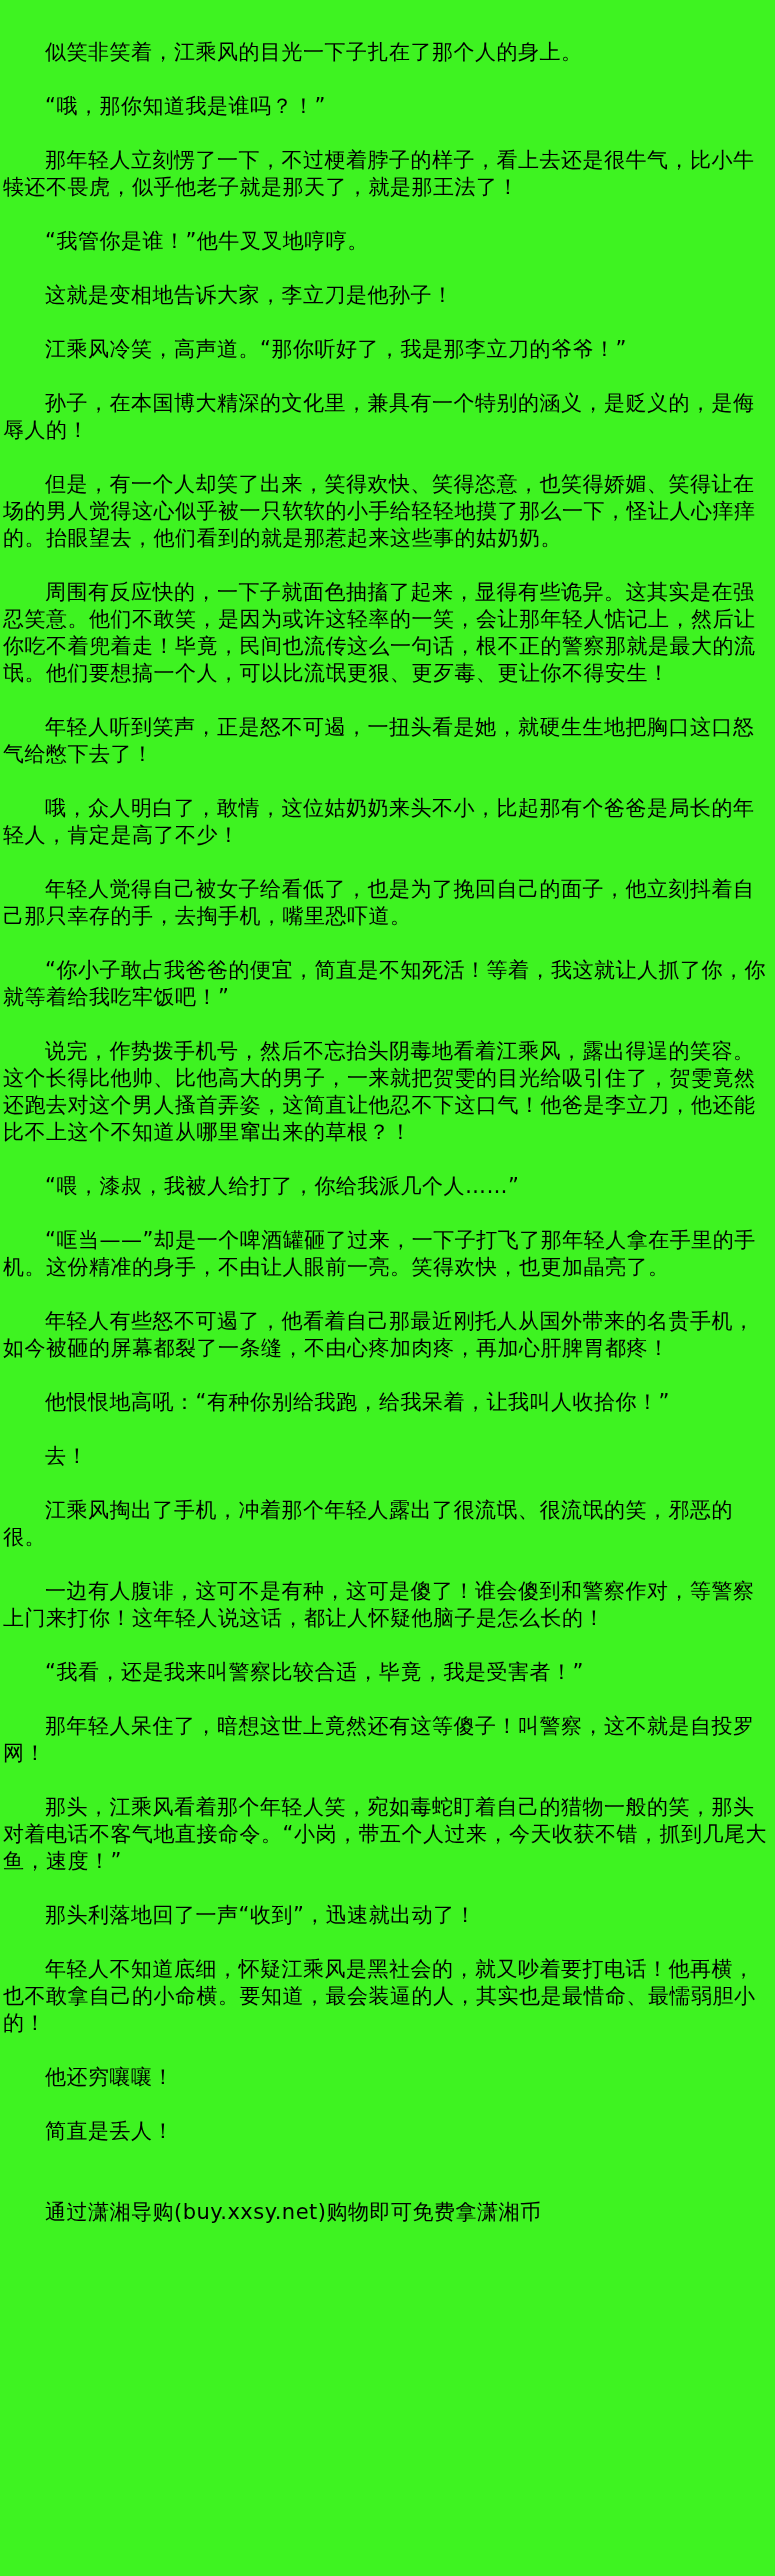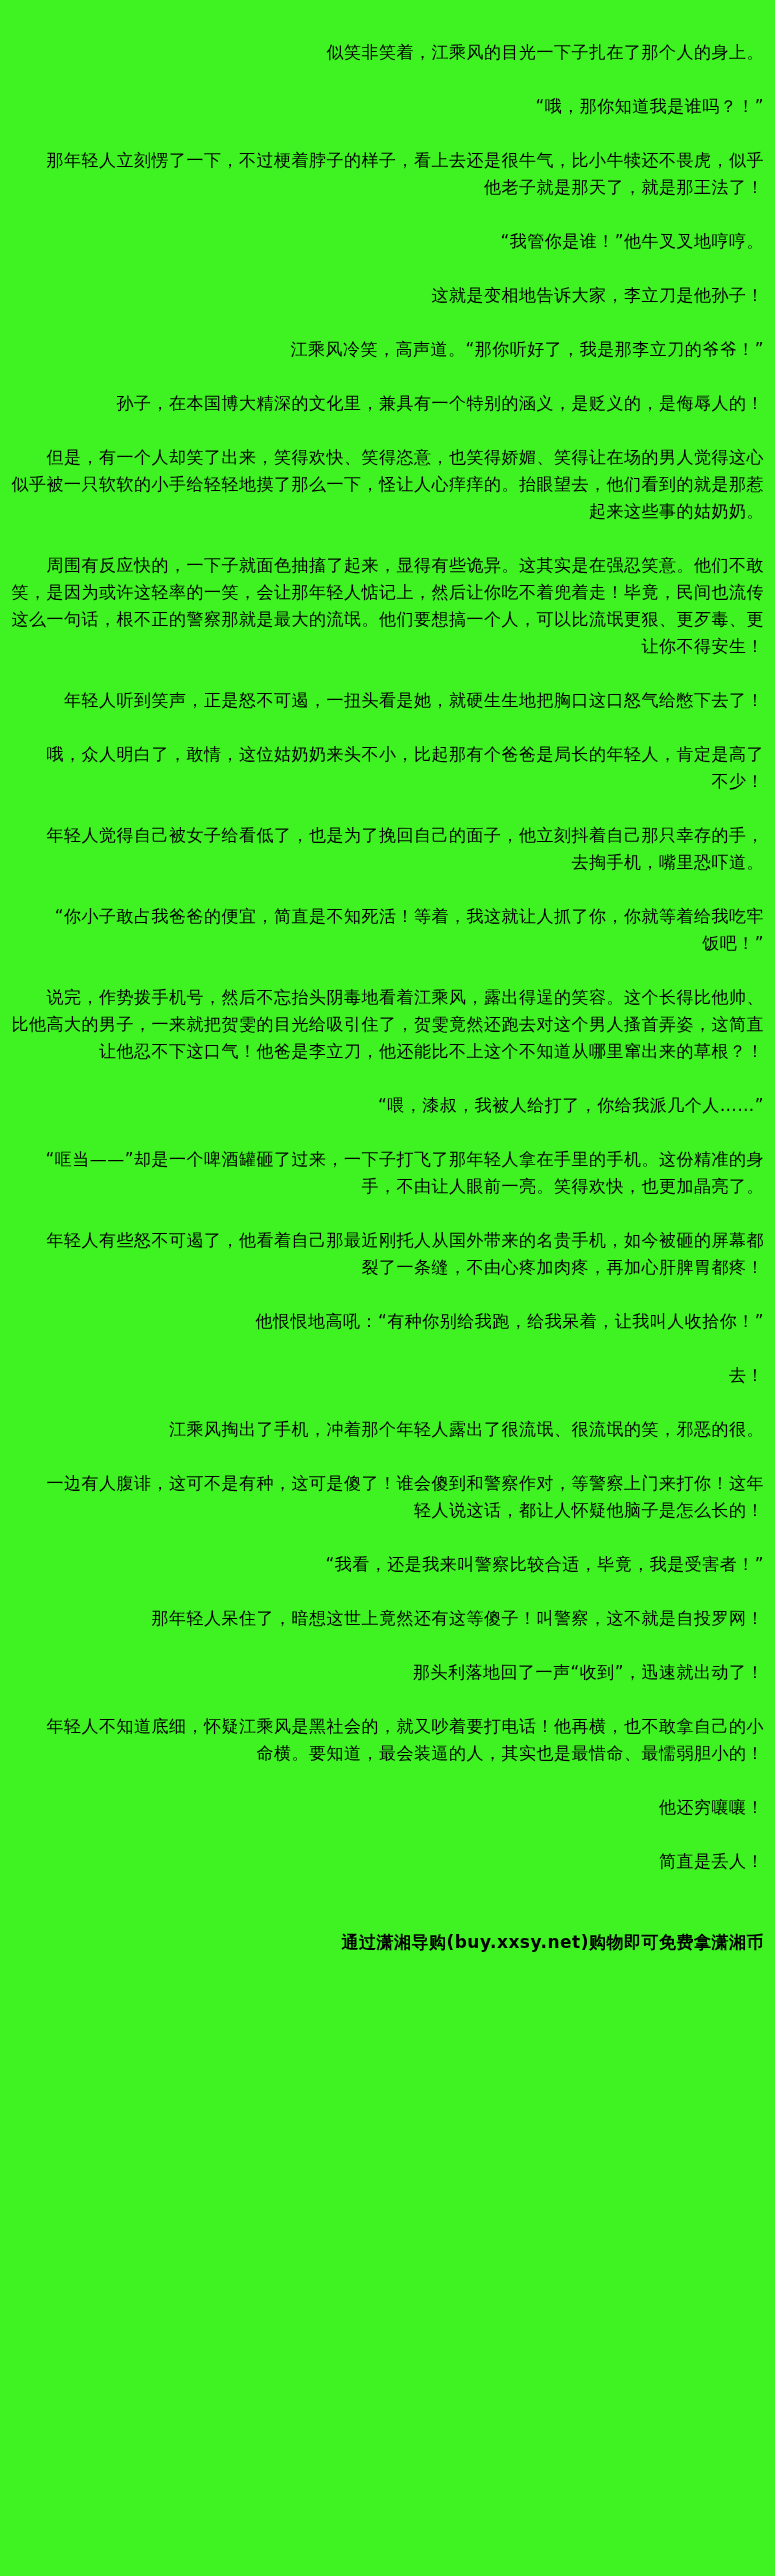--- a/index.html
+++ b/index.html
@@ -12,32 +12,30 @@
     min-height: 2576px;
     background: #3EF321;
     font-family: "DejaVu Sans", "Liberation Sans", sans-serif;
     color: #000000;
     box-sizing: border-box;
   }
   .reading-area {
     padding: 12px 3px 60px 3px;
   }
   .paragraph-list p, .footer-promo {
-    font-size: 17px;
+    font-size: 21px;
     line-height: 27px;
     letter-spacing: 0.5px;
     text-indent: 2em;
-    margin: 27px 8px;
+    margin: 27px 0;
     word-break: break-all;
     color: #000000;
-    text-align: right;
   }
   .footer-promo {
     margin-top: 54px;
-    font-weight: bold;
   }
 </style>
 </head>
 <body style="background: rgb(62, 243, 33); color: rgb(0, 0, 0);">
 
 <main class="reading-area">
   <div class="paragraph-list">
       <p>似笑非笑着，江乘风的目光一下子扎在了那个人的身上。</p>
       <p>“哦，那你知道我是谁吗？！”</p>
       <p>那年轻人立刻愣了一下，不过梗着脖子的样子，看上去还是很牛气，比小牛犊还不畏虎，似乎他老子就是那天了，就是那王法了！</p>
@@ -54,19 +52,20 @@
       <p>说完，作势拨手机号，然后不忘抬头阴毒地看着江乘风，露出得逞的笑容。这个长得比他帅、比他高大的男子，一来就把贺雯的目光给吸引住了，贺雯竟然还跑去对这个男人搔首弄姿，这简直让他忍不下这口气！他爸是李立刀，他还能比不上这个不知道从哪里窜出来的草根？！</p>
       <p>“喂，漆叔，我被人给打了，你给我派几个人……”</p>
       <p>“哐当——”却是一个啤酒罐砸了过来，一下子打飞了那年轻人拿在手里的手机。这份精准的身手，不由让人眼前一亮。笑得欢快，也更加晶亮了。</p>
       <p>年轻人有些怒不可遏了，他看着自己那最近刚托人从国外带来的名贵手机，如今被砸的屏幕都裂了一条缝，不由心疼加肉疼，再加心肝脾胃都疼！</p>
       <p>他恨恨地高吼：“有种你别给我跑，给我呆着，让我叫人收拾你！”</p>
       <p>去！</p>
       <p>江乘风掏出了手机，冲着那个年轻人露出了很流氓、很流氓的笑，邪恶的很。</p>
       <p>一边有人腹诽，这可不是有种，这可是傻了！谁会傻到和警察作对，等警察上门来打你！这年轻人说这话，都让人怀疑他脑子是怎么长的！</p>
       <p>“我看，还是我来叫警察比较合适，毕竟，我是受害者！”</p>
       <p>那年轻人呆住了，暗想这世上竟然还有这等傻子！叫警察，这不就是自投罗网！</p>
+      <p>那头，江乘风看着那个年轻人笑，宛如毒蛇盯着自己的猎物一般的笑，那头对着电话不客气地直接命令。“小岗，带五个人过来，今天收获不错，抓到几尾大鱼，速度！”</p>
       <p>那头利落地回了一声“收到”，迅速就出动了！</p>
       <p>年轻人不知道底细，怀疑江乘风是黑社会的，就又吵着要打电话！他再横，也不敢拿自己的小命横。要知道，最会装逼的人，其实也是最惜命、最懦弱胆小的！</p>
       <p>他还穷嚷嚷！</p>
       <p>简直是丢人！</p>
     </div>
   <p class="footer-promo">通过潇湘导购(buy.xxsy.net)购物即可免费拿潇湘币</p>
 </main>
 
 </body></html>

